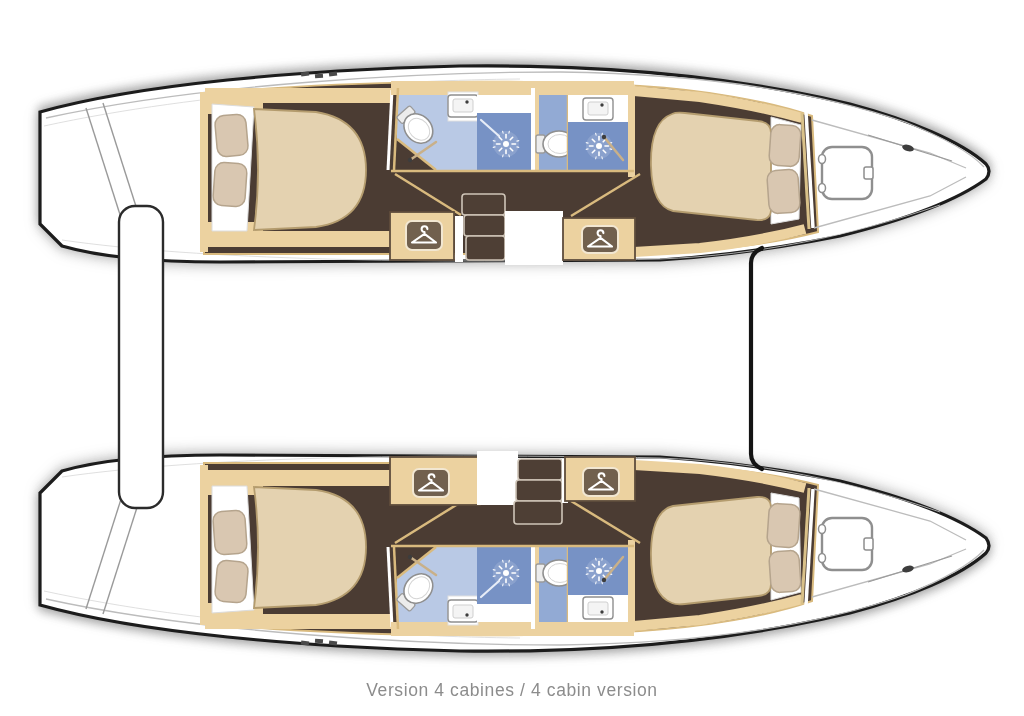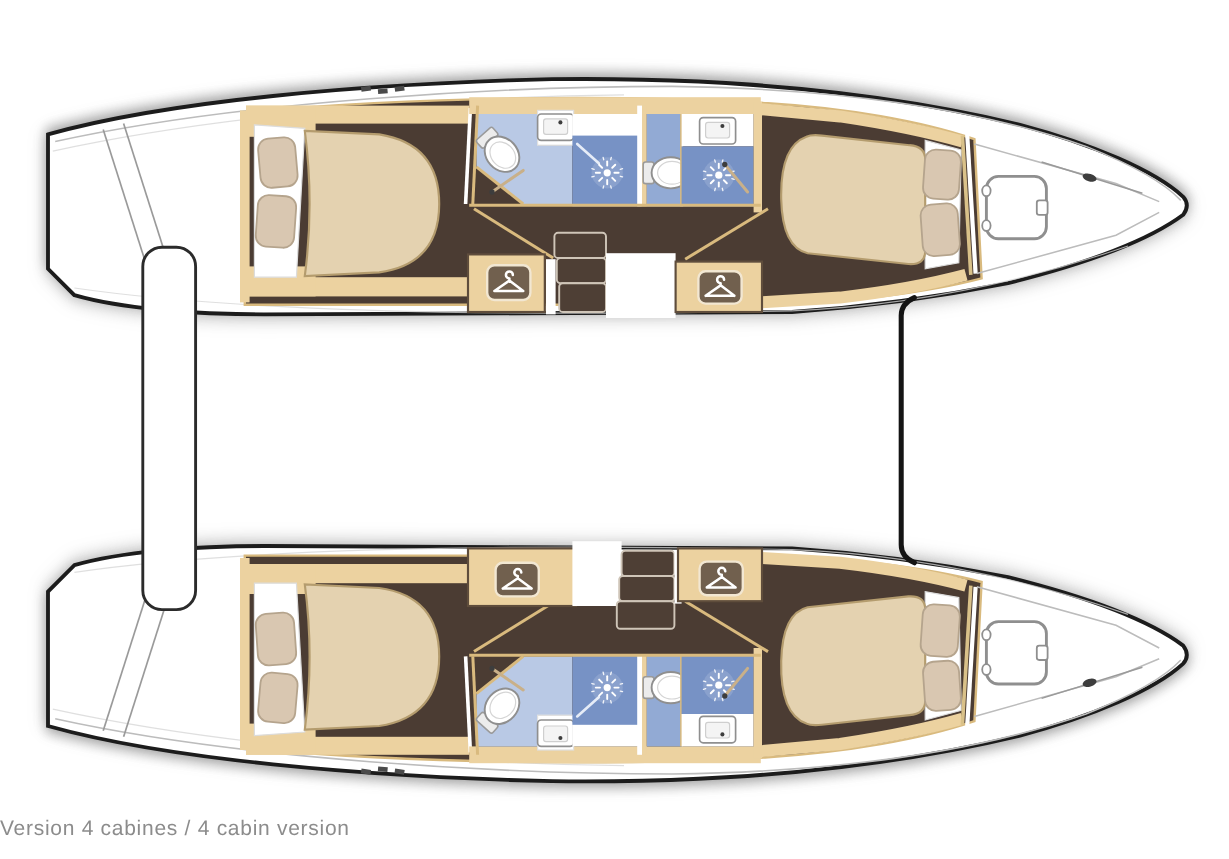--- a/index.html
+++ b/index.html
@@ -34,21 +34,21 @@
   .rod{stroke:var(--rod-tan);stroke-width:2.5;stroke-linecap:round;}
   .raillight{stroke:#e6ecf7;stroke-width:2.2;stroke-linecap:round;}
   .dot{fill:var(--metal-dark);}
   .tread{fill:var(--steps);stroke:var(--steps-line);stroke-width:1.6;}
   .wardrobe{fill:var(--wood-tan);stroke:var(--wood-edge);stroke-width:1.8;}
   .plate{fill:var(--hanger-plate);stroke:var(--hanger-plate-edge);stroke-width:2;}
   .hanger{stroke:var(--hanger-glyph);stroke-width:2.1;fill:none;stroke-linecap:round;stroke-linejoin:round;}
   .sun{stroke:#ffffff;stroke-linecap:round;fill:none;}
   .beam{fill:#ffffff;stroke:#2b2b2b;stroke-width:2.4;}
   .fwdbeam{fill:none;stroke:#141414;stroke-width:4.2;stroke-linecap:round;}
-  .caption{position:absolute;left:0;right:0;top:680px;text-align:left;
+  .caption{position:absolute;left:0;right:0;top:680px;text-align:center;
            color:var(--caption);font-size:17.5px;letter-spacing:.6px;}
 </style>
 </head>
 <body>
 
 <div class="stage">
 <svg width="1024" height="716" viewBox="0 0 1024 716">
   <defs>
     <g id="sink-def">
       <rect x="-15" y="-11" width="30" height="22" rx="3" class="fix" stroke-width="1.4"></rect>

